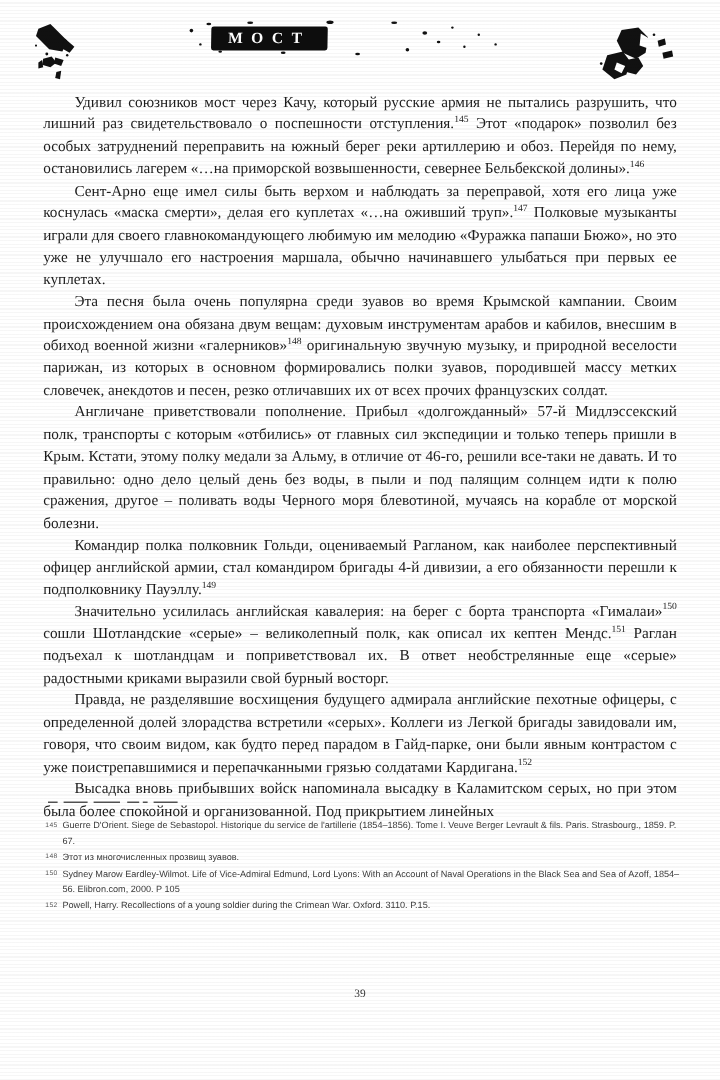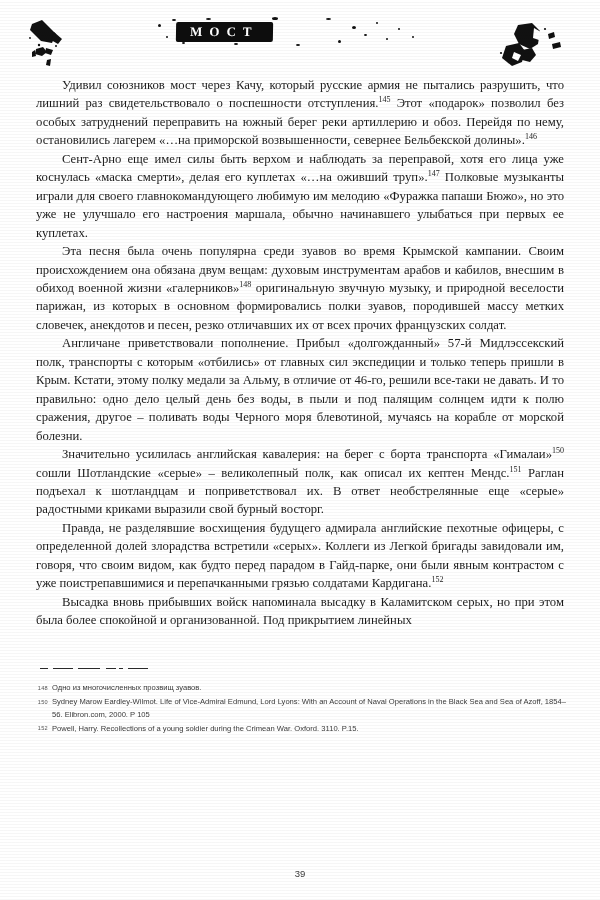--- a/index.html
+++ b/index.html
@@ -123,24 +123,24 @@
     font-size: 5.6px;
     color: #555;
     letter-spacing: 0.3px;
   }
   .fn .fn-text { display: block; }
 
   
   .page-number {
     position: absolute;
     left: 0;
-    top: 868px;
+    top: 824px;
     width: 600px;
     text-align: center;
-    font-family: Liberation Sans, sans-serif;
+    font-family: Liberation Serif, serif;
     font-size: 9.5px;
     color: #3a3a3a;
   }
 
   
   .grain {
     position: absolute;
     inset: 0;
     pointer-events: none;
     opacity: 0.035;
@@ -207,45 +207,50 @@
   <div class="body-text">
 
     <p><span>Удивил союзников мост через Качу, который русские армия не пытались разрушить, что лишний раз свидетельствовало о поспешности отступления.</span><sup>145</sup><span> Этот «подарок» позволил без особых затруднений переправить на южный берег реки артиллерию и обоз. Перейдя по нему, остановились лагерем «…на приморской возвышенности, севернее Бельбекской долины».</span><sup>146</sup></p>
 
     <p><span>Сент-Арно еще имел силы быть верхом и наблюдать за переправой, хотя его лица уже коснулась «маска смерти», делая его куплетах «…на оживший труп».</span><sup>147</sup><span> Полковые музыканты играли для своего главнокомандующего любимую им мелодию «Фуражка папаши Бюжо», но это уже не улучшало его настроения маршала, обычно начинавшего улыбаться при первых ее куплетах.</span></p>
 
     <p><span>Эта песня была очень популярна среди зуавов во время Крымской кампании. Своим происхождением она обязана двум вещам: духовым инструментам арабов и кабилов, внесшим в обиход военной жизни «галерников»</span><sup>148</sup><span> оригинальную звучную музыку, и природной веселости парижан, из которых в основном формировались полки зуавов, породившей массу метких словечек, анекдотов и песен, резко отличавших их от всех прочих французских солдат.</span></p>
 
     <p><span>Англичане приветствовали пополнение. Прибыл «долгожданный» 57-й Мидлэссекский полк, транспорты с которым «отбились» от главных сил экспедиции и только теперь пришли в Крым. Кстати, этому полку медали за Альму, в отличие от 46-го, решили все-таки не давать. И то правильно: одно дело целый день без воды, в пыли и под палящим солнцем идти к полю сражения, другое – поливать воды Черного моря блевотиной, мучаясь на корабле от морской болезни.</span></p>
 
+    <p><span>Командир полка полковник Гольди, оцениваемый Рагланом, как наиболее перспективный офицер английской армии, стал командиром бригады 4-й дивизии, а его обязанности перешли к подполковнику Пауэллу.</span><sup>149</sup></p>
 
     <p><span>Значительно усилилась английская кавалерия: на берег с борта транспорта «Гималаи»</span><sup>150</sup><span> сошли Шотландские «серые» – великолепный полк, как описал их кептен Мендс.</span><sup>151</sup><span> Раглан подъехал к шотландцам и поприветствовал их. В ответ необстрелянные еще «серые» радостными криками выразили свой бурный восторг.</span></p>
 
     <p><span>Правда, не разделявшие восхищения будущего адмирала английские пехотные офицеры, с определенной долей злорадства встретили «серых». Коллеги из Легкой бригады завидовали им, говоря, что своим видом, как будто перед парадом в Гайд-парке, они были явным контрастом с уже поистрепавшимися и перепачканными грязью солдатами Кардигана.</span><sup>152</sup></p>
 
     <p><span>Высадка вновь прибывших войск напоминала высадку в Каламитском серых, но при этом была более спокойной и организованной. Под прикрытием линейных</span></p>
   </div>
 
   <div class="fn-rule">
     <span style="left:0px;width:8px;"></span>
     <span style="left:13px;width:20px;"></span>
     <span style="left:38px;width:22px;"></span>
     <span style="left:66px;width:10px;"></span>
     <span style="left:79px;width:4px;"></span>
     <span style="left:88px;width:20px;"></span>
   </div>
 
   <div class="footnotes">
 
+    <div class="fn">
+      <span class="fn-num">145</span>
+      <span class="fn-text">Guerre D'Orient. Siege de Sebastopol. Historique du service de l'artillerie (1854–1856). Tome I. Veuve Berger Levrault &amp; fils. Paris. Strasbourg., 1859. P. 67.</span>
+    </div>
 
 
 
     <div class="fn">
       <span class="fn-num">148</span>
-      <span class="fn-text">Одно из многочисленных прозвищ зуавов.</span>
+      <span class="fn-text">Этот из многочисленных прозвищ зуавов.</span>
     </div>
 
 
     <div class="fn">
       <span class="fn-num">150</span>
       <span class="fn-text">Sydney Marow Eardley-Wilmot. Life of Vice-Admiral Edmund, Lord Lyons: With an Account of Naval Operations in the Black Sea and Sea of Azoff, 1854–56. Elibron.com, 2000. P  105</span>
     </div>
 
 
     <div class="fn">

